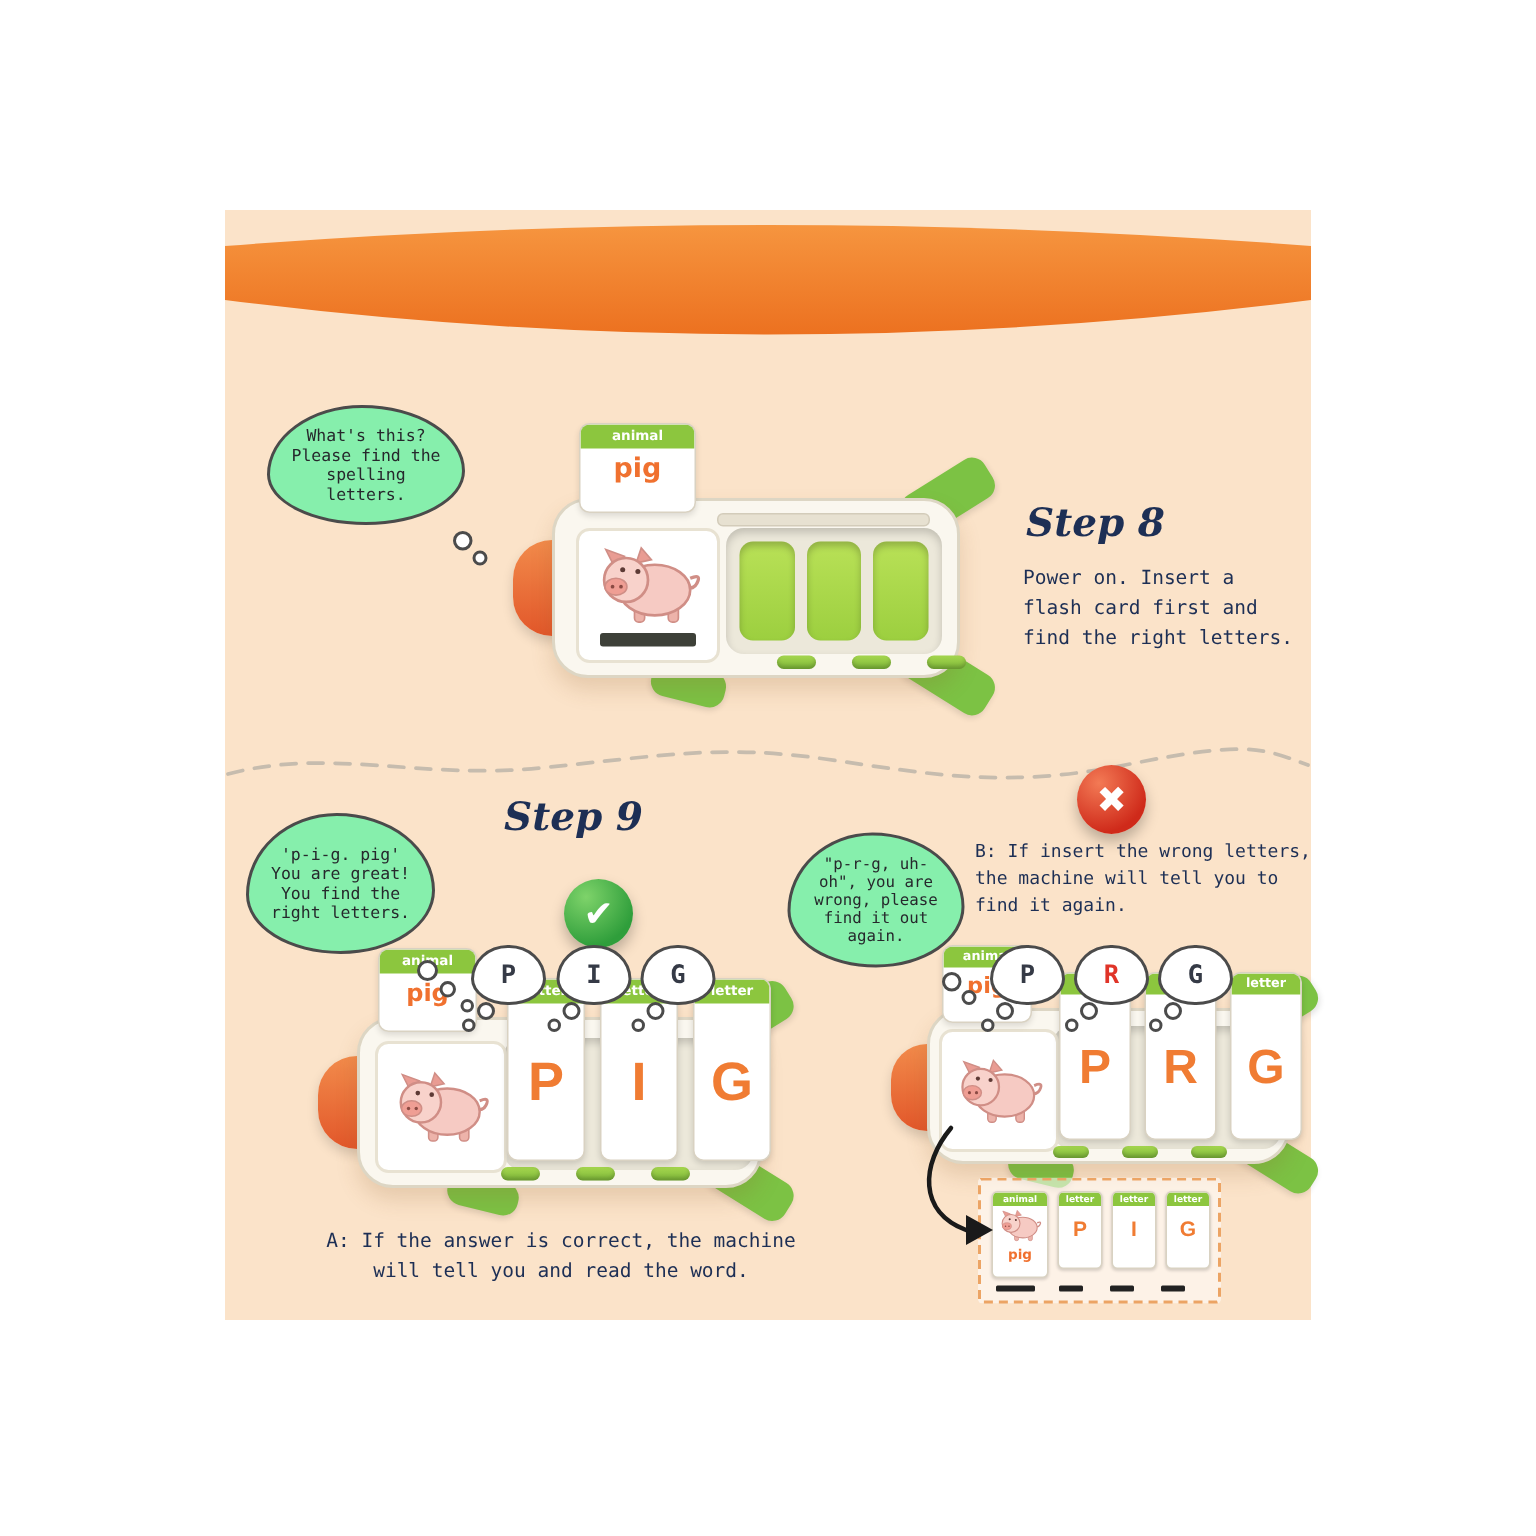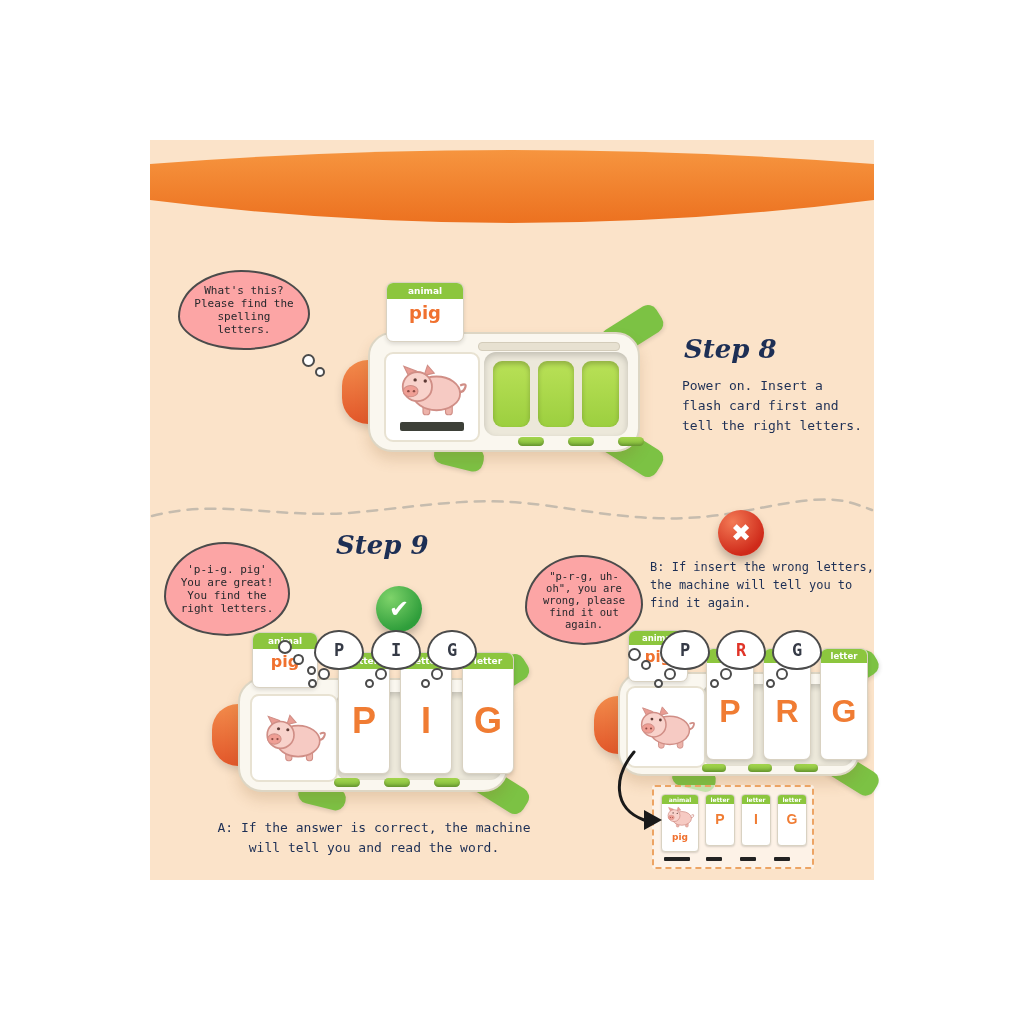--- a/index.html
+++ b/index.html
@@ -7,21 +7,21 @@
        font-family:"DejaVu Sans",sans-serif}
   .stage{position:absolute;left:150px;top:140px;width:724px;height:740px;background:#fbe3c9}
 
   
   .banner{position:absolute;left:0;top:8px;width:724px;height:96px}
   .banner-title{position:absolute;left:0;top:24px;width:724px;text-align:center;
     font-family:"Liberation Sans",sans-serif;font-weight:800;font-size:34px;line-height:40px;
     color:#fff;letter-spacing:1.5px;z-index:2}
 
   
-  .bubble{position:absolute;background:#fca5a5;border:2px solid #4b4b4b;
+  .bubble{position:absolute;background:#86efac;border:2px solid #4b4b4b;
     border-radius:48% 52% 50% 50%/58% 55% 45% 42%;display:flex;align-items:center;justify-content:center;
     text-align:center;padding:8px 10px;box-sizing:border-box;z-index:5;
     font-family:"DejaVu Sans Mono",monospace;color:#26282c}
   .tdot{position:absolute;background:#fff;border:2px solid #4b4b4b;border-radius:50%;z-index:5}
   .chip{position:absolute;width:46px;height:36px;background:#fff;border:2px solid #4b4b4b;
     border-radius:50%/58% 58% 44% 44%;display:flex;align-items:center;justify-content:center;
     font-family:"DejaVu Sans Mono",monospace;font-weight:bold;font-size:17px;color:#353a46;z-index:6}
   .chip::after{content:"";position:absolute;left:2px;bottom:-12px;width:8px;height:8px;background:#fff;
     border:2px solid #4b4b4b;border-radius:50%}
   .chip::before{content:"";position:absolute;left:-8px;bottom:-20px;width:5px;height:5px;background:#fff;
@@ -146,21 +146,21 @@
       <div class="slot"></div>
     </div>
     <div class="mbtns" style="left:150px;bottom:6px;gap:24px">
       <i style="width:26px;height:9px"></i>
       <i style="width:26px;height:9px"></i>
       <i style="width:26px;height:9px"></i>
     </div>
   </div>
 
   <div class="step-title" style="left:534px;top:194px">Step 8</div>
-  <div class="step-desc" style="left:532px;top:236px;width:184px">Power on. Insert a flash card first and tell the right letters.</div>
+  <div class="step-desc" style="left:532px;top:236px;width:184px">Power on. Insert a flash card first and find the right letters.</div>
 
   <svg class="divider" viewBox="0 0 724 44" preserveAspectRatio="none">
     <path d="M2,30 C 70,12 130,34 210,26 S 330,10 400,20 S 520,40 600,24 S 690,12 722,24" fill="none" stroke="#c6bcae" stroke-width="2.5" stroke-dasharray="10 8" stroke-linecap="round"></path>
   </svg>
 
   <div class="step-title" style="left:186px;top:390px">Step 9</div>
   <div class="badge check" style="left:226px;top:446px">
     <span>✔</span>
   </div>
 

